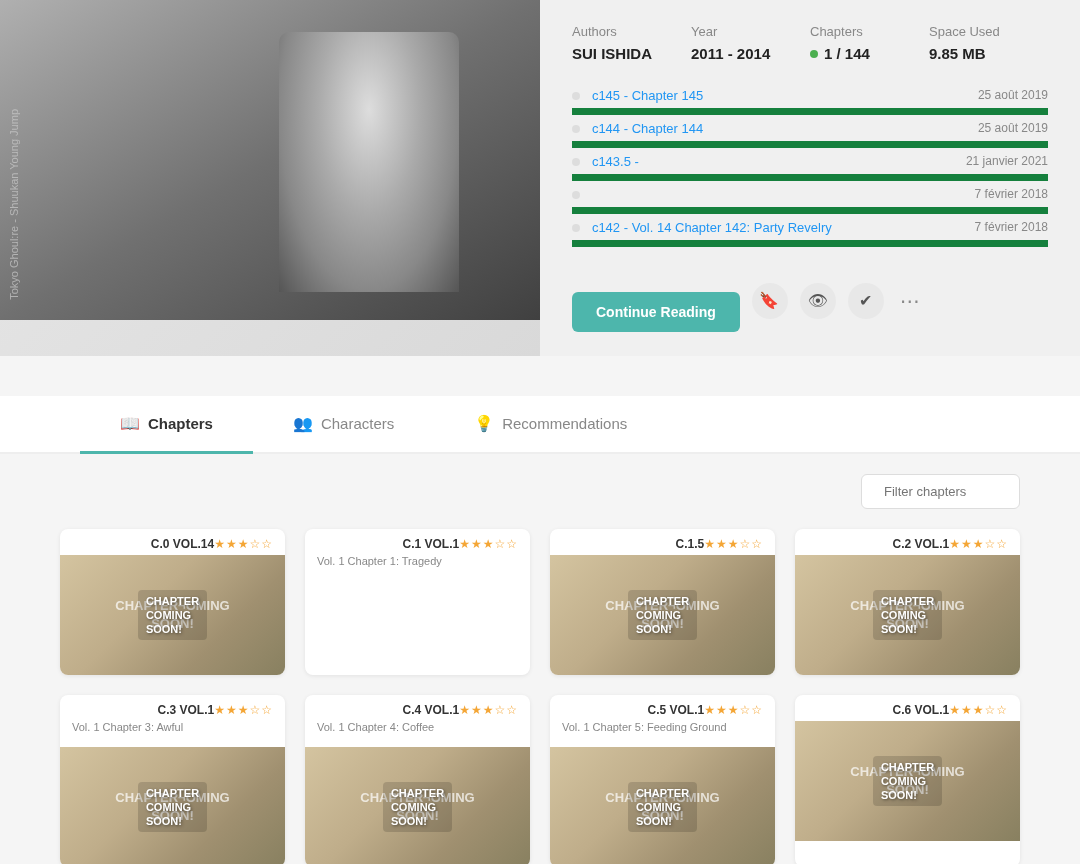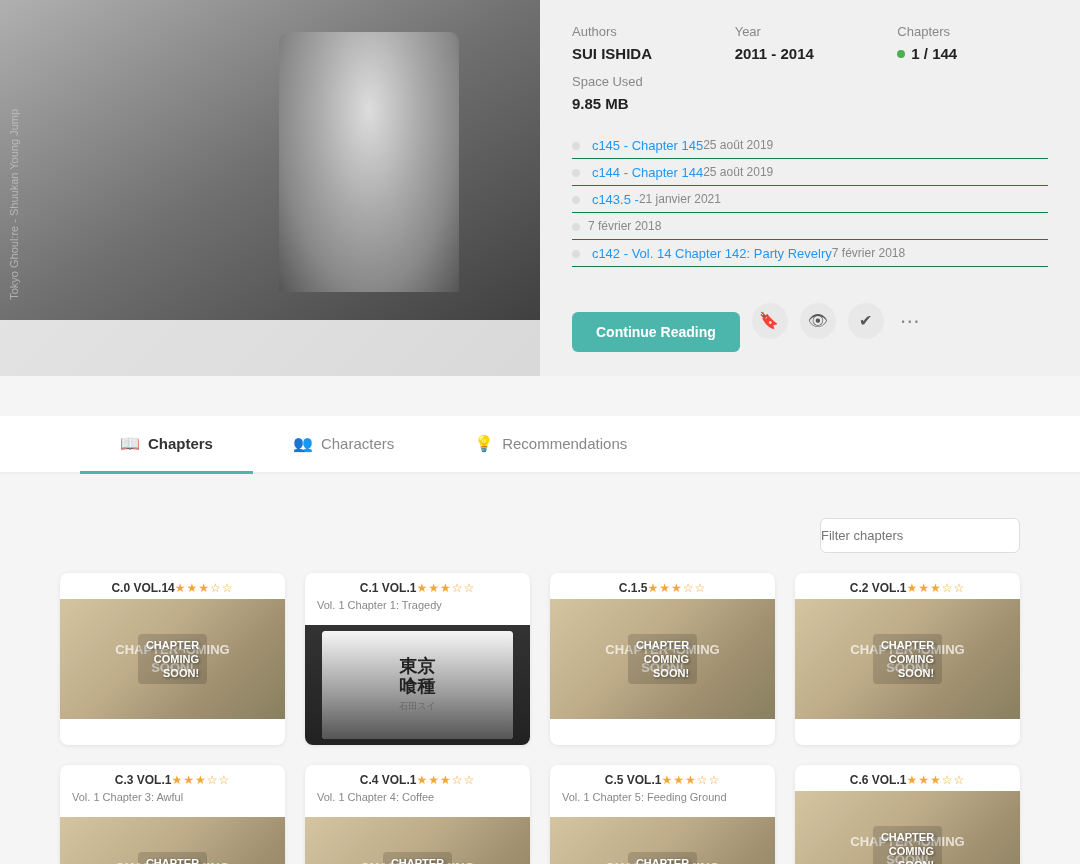--- a/index.html
+++ b/index.html
@@ -52,45 +52,45 @@
       border-radius: 10px 10px 0 0;
     }
 
     .hero-info {
       flex: 1;
       padding: 24px 32px;
       background: #f0f0f0;
     }
     .hero-meta-table {
       display: grid;
-      grid-template-columns: 1fr 1fr 1fr;
-      gap: 12px;
+      grid-template-columns: 1fr 1fr 1fr 1fr;
+      gap: 0;
       margin-bottom: 20px;
     }
     .meta-col { display: flex; flex-direction: column; gap: 6px; }
     .meta-label { color: #888; font-size: 13px; font-weight: 500; }
     .meta-value { color: #222; font-size: 15px; font-weight: 600; }
     .chapters-indicator { display: flex; align-items: center; gap: 6px; }
     .dot-green { width: 8px; height: 8px; border-radius: 50%; background: #4caf50; display: inline-block; }
 
     .latest-releases-section { margin-top: 4px; }
     .latest-label {
       display: flex; align-items: center; gap: 6px;
       font-size: 13px; color: #555; font-weight: 600; margin-bottom: 10px;
     }
     .info-icon {
       width: 16px; height: 16px; border-radius: 50%;
       background: #aaa; color: white; font-size: 10px;
       display: inline-flex; align-items: center; justify-content: center;
       font-weight: bold;
     }
     .release-item {
-      display: flex; justify-content: flex-start; align-items: center;
+      display: flex; justify-content: space-between; align-items: center;
       padding: 5px 0;
-      border-bottom: 1px solid #15803d;
+      border-bottom: 7px solid #15803d;
     }
     .release-dot { width: 8px; height: 8px; border-radius: 50%; background: #ddd; display: inline-block; margin-right: 8px; }
     .release-link { color: #2196f3; font-size: 13px; text-decoration: none; }
     .release-date { color: #888; font-size: 12px; }
 
     .action-row {
       display: flex; align-items: center; gap: 12px; margin-top: 22px;
     }
     .btn-continue {
       background: #4db6ac;
@@ -139,59 +139,58 @@
 
     
     .content-area {
       padding: 20px 60px;
       background: #f5f5f5;
     }
     .filter-row {
       display: flex; justify-content: flex-end; margin-bottom: 20px;
     }
     .filter-input {
-      padding: 9px 0;
+      padding: 9px 22px;
       border: 1px solid #ddd;
       border-radius: 6px;
       font-size: 13px;
-      width: 200px;
+      width: 159px;
       background: white;
       color: #aaa;
-      margin-top: 24px;
     }
 
     .chapters-grid {
       display: grid;
       grid-template-columns: repeat(4, 1fr);
       gap: 20px;
     }
     .chapter-card {
       background: white;
       border-radius: 8px;
       overflow: hidden;
       box-shadow: 0 1px 4px rgba(0,0,0,0.08);
     }
     .chapter-card-header {
       padding: 8px 12px 4px;
-      display: flex; justify-content: center; align-items: center;
+      display: flex; justify-content: flex-end; align-items: center;
     }
     .chapter-num { font-size: 12px; font-weight: 700; color: #333; }
     .stars { color: #f4a636; font-size: 12px; letter-spacing: 1px; }
     .chapter-title { font-size: 11px; color: #888; padding: 0 12px 14px; }
     .chapter-thumb {
       width: 100%;
       height: 120px;
       background: linear-gradient(135deg, #c8b99a 0%, #b0a080 50%, #8a7a60 100%);
       position: relative;
       display: flex; align-items: center; justify-content: center;
       overflow: hidden;
     }
     .chapter-thumb-text {
       position: absolute;
-      text-align: right;
+      text-align: left;
       color: #fff;
       font-size: 11px;
       font-weight: 800;
       line-height: 1.3;
       text-shadow: 1px 1px 3px rgba(0,0,0,0.5);
       background: rgba(0,0,0,0.15);
       padding: 4px 8px;
       border-radius: 4px;
     }
     .chapter-thumb.manga-cover {
@@ -364,29 +363,20 @@
         <div class="chapter-thumb-text">CHAPTER<br>COMING<br>SOON!</div>
       </div>
   </div>
       <div class="chapter-card">
     <div class="chapter-card-header">
       <span class="chapter-num">C.1 VOL.1</span>
       <span class="stars">★★★☆☆</span>
     </div>
     <div class="chapter-title">Vol. 1 Chapter 1: Tragedy</div>
 
-      <div class="chapter-thumb manga-cover">
-        <div class="manga-cover-inner">
-          <div class="manga-cover-bg"></div>
-          <div class="manga-cover-text-layer">
-            <div class="manga-cover-title">東京<br>喰種</div>
-            <div class="manga-cover-subtitle">石田スイ</div>
-          </div>
-        </div>
-      </div>
   </div>
       <div class="chapter-card">
     <div class="chapter-card-header">
       <span class="chapter-num">C.1.5</span>
       <span class="stars">★★★☆☆</span>
     </div>
 
       <div class="chapter-thumb coming-soon-bg">
         <div class="chapter-thumb-text">CHAPTER<br>COMING<br>SOON!</div>
       </div>

